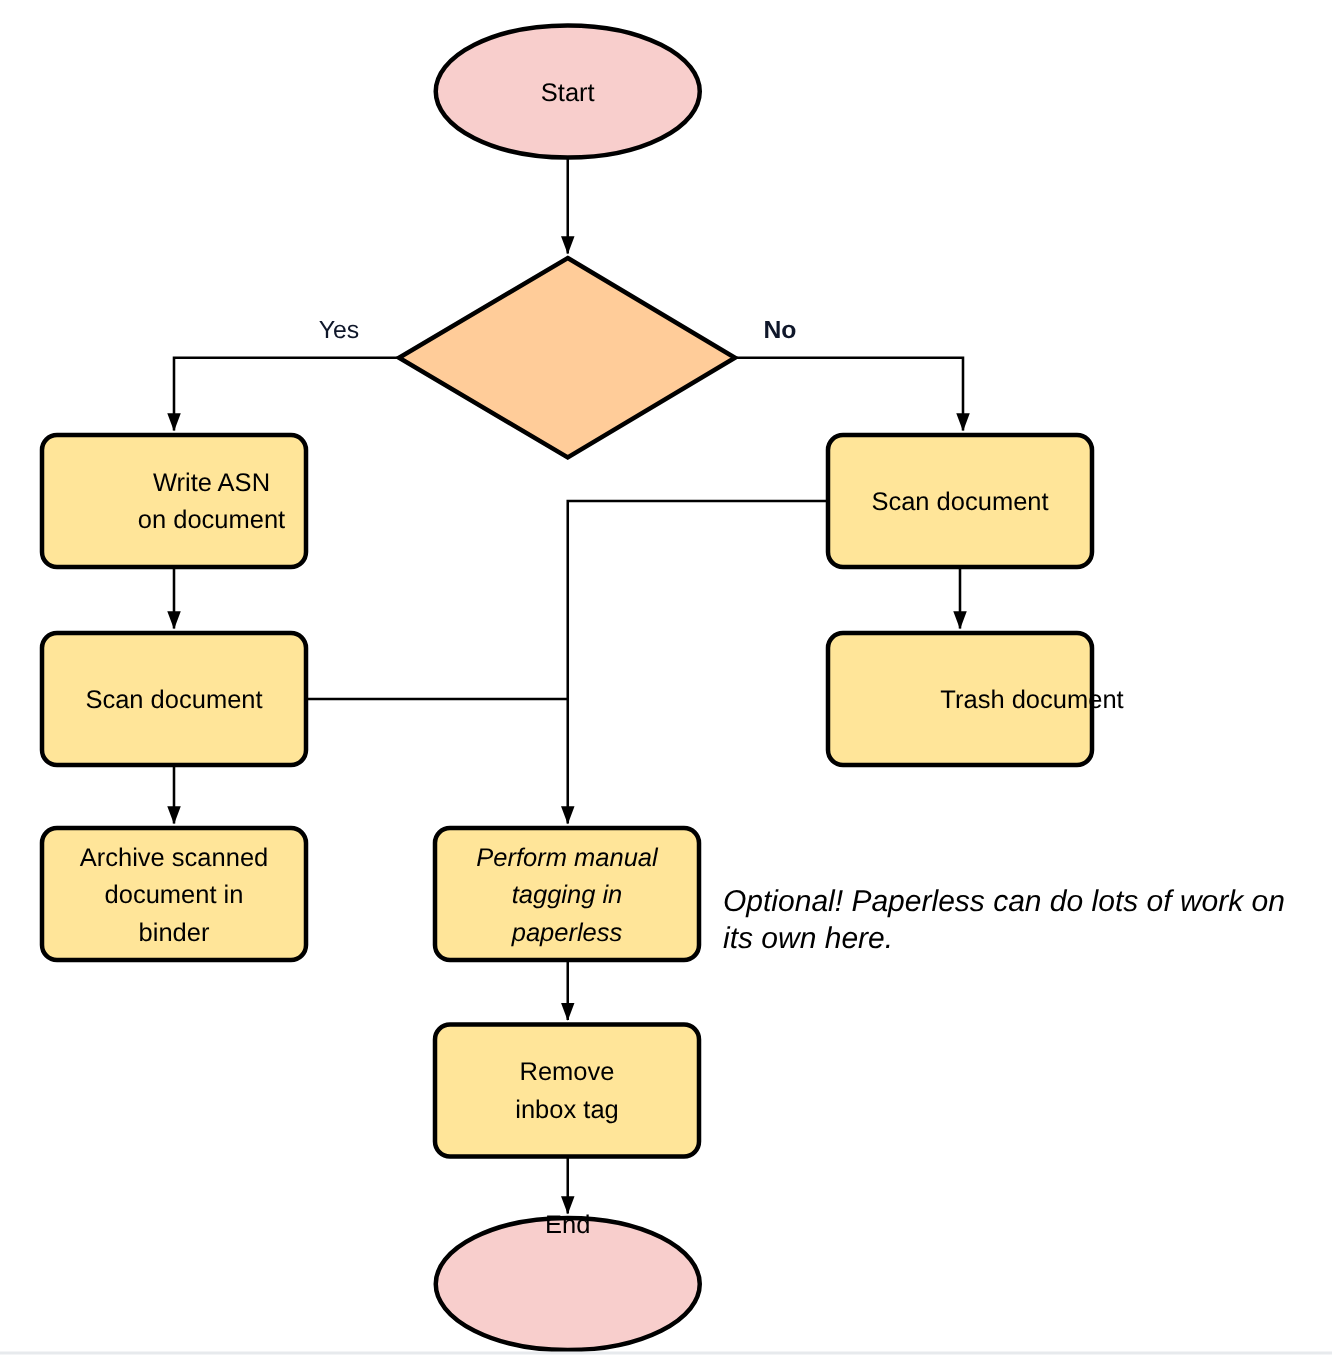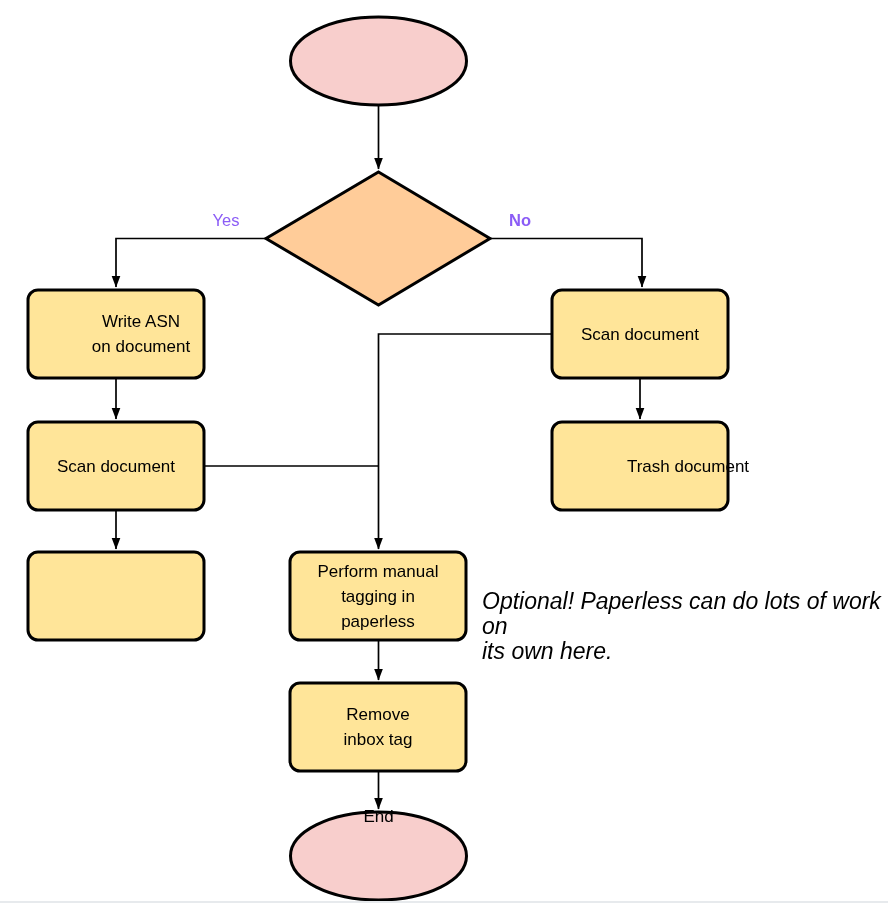--- a/index.html
+++ b/index.html
@@ -54,28 +54,28 @@
     line-height: 25px;
     color: #000000;
     pointer-events: none;
   }
   .edge-label {
     position: absolute;
     width: 60px;
     text-align: center;
     font-size: 16.5px;
     line-height: 21px;
-    color: #8b5cf6;
+    color: #0f172a;
   }
   .annotation {
     position: absolute;
     left: 482px;
     top: 589px;
     width: 406px;
-    font-size: 23px;
+    font-size: 20px;
     font-style: italic;
     line-height: 25px;
     color: #000000;
     white-space: pre-line;
     text-align: left;
   }
   .bottom-divider {
     position: absolute;
     left: 0;
     top: 901px;
@@ -112,26 +112,30 @@
     <rect class="shape-process" x="28" y="290" width="176" height="88" rx="10" ry="10"></rect>
     <rect class="shape-process" x="28" y="422" width="176" height="88" rx="10" ry="10"></rect>
     <rect class="shape-process" x="28" y="552" width="176" height="88" rx="10" ry="10"></rect>
     <rect class="shape-process" x="552" y="290" width="176" height="88" rx="10" ry="10"></rect>
     <rect class="shape-process" x="552" y="422" width="176" height="88" rx="10" ry="10"></rect>
     <rect class="shape-process" x="290" y="552" width="176" height="88" rx="10" ry="10"></rect>
     <rect class="shape-process" x="290" y="683" width="176" height="88" rx="10" ry="10"></rect>
     <ellipse class="shape-terminal" cx="378.5" cy="856" rx="88" ry="44"></ellipse>
   </svg>
 
+  <div class="node-label" style="left:290px; top:17px; width:177px; height:88px;">Start</div>
   <div class="node-label" style="left:28px; top:290px; width:176px; height:88px;margin-left:25px;">Write ASN
 on document</div>
   <div class="node-label" style="left:28px; top:422px; width:176px; height:88px;">Scan document</div>
+  <div class="node-label" style="left:28px; top:552px; width:176px; height:88px;">Archive scanned
+document in
+binder</div>
   <div class="node-label" style="left:552px; top:290px; width:176px; height:88px;">Scan document</div>
   <div class="node-label" style="left:552px; top:422px; width:176px; height:88px;padding-left:48px;">Trash document</div>
-  <div class="node-label" style="left:290px; top:552px; width:176px; height:88px;">Perform manual
+  <div class="node-label" style="left:290px; top:552px; width:176px; height:88px;font-style:italic;">Perform manual
 tagging in
 paperless</div>
   <div class="node-label" style="left:290px; top:683px; width:176px; height:88px;border-radius:11px;">Remove
 inbox tag</div>
   <div class="node-label" style="left:290px; top:772px; width:177px; height:88px;">End</div>
 
   <div class="edge-label" style="left:196px; top:210px;">Yes</div>
   <div class="edge-label" style="left:490px; top:210px;font-weight:bold;">No</div>
 
   <div class="annotation">Optional! Paperless can do lots of work on

